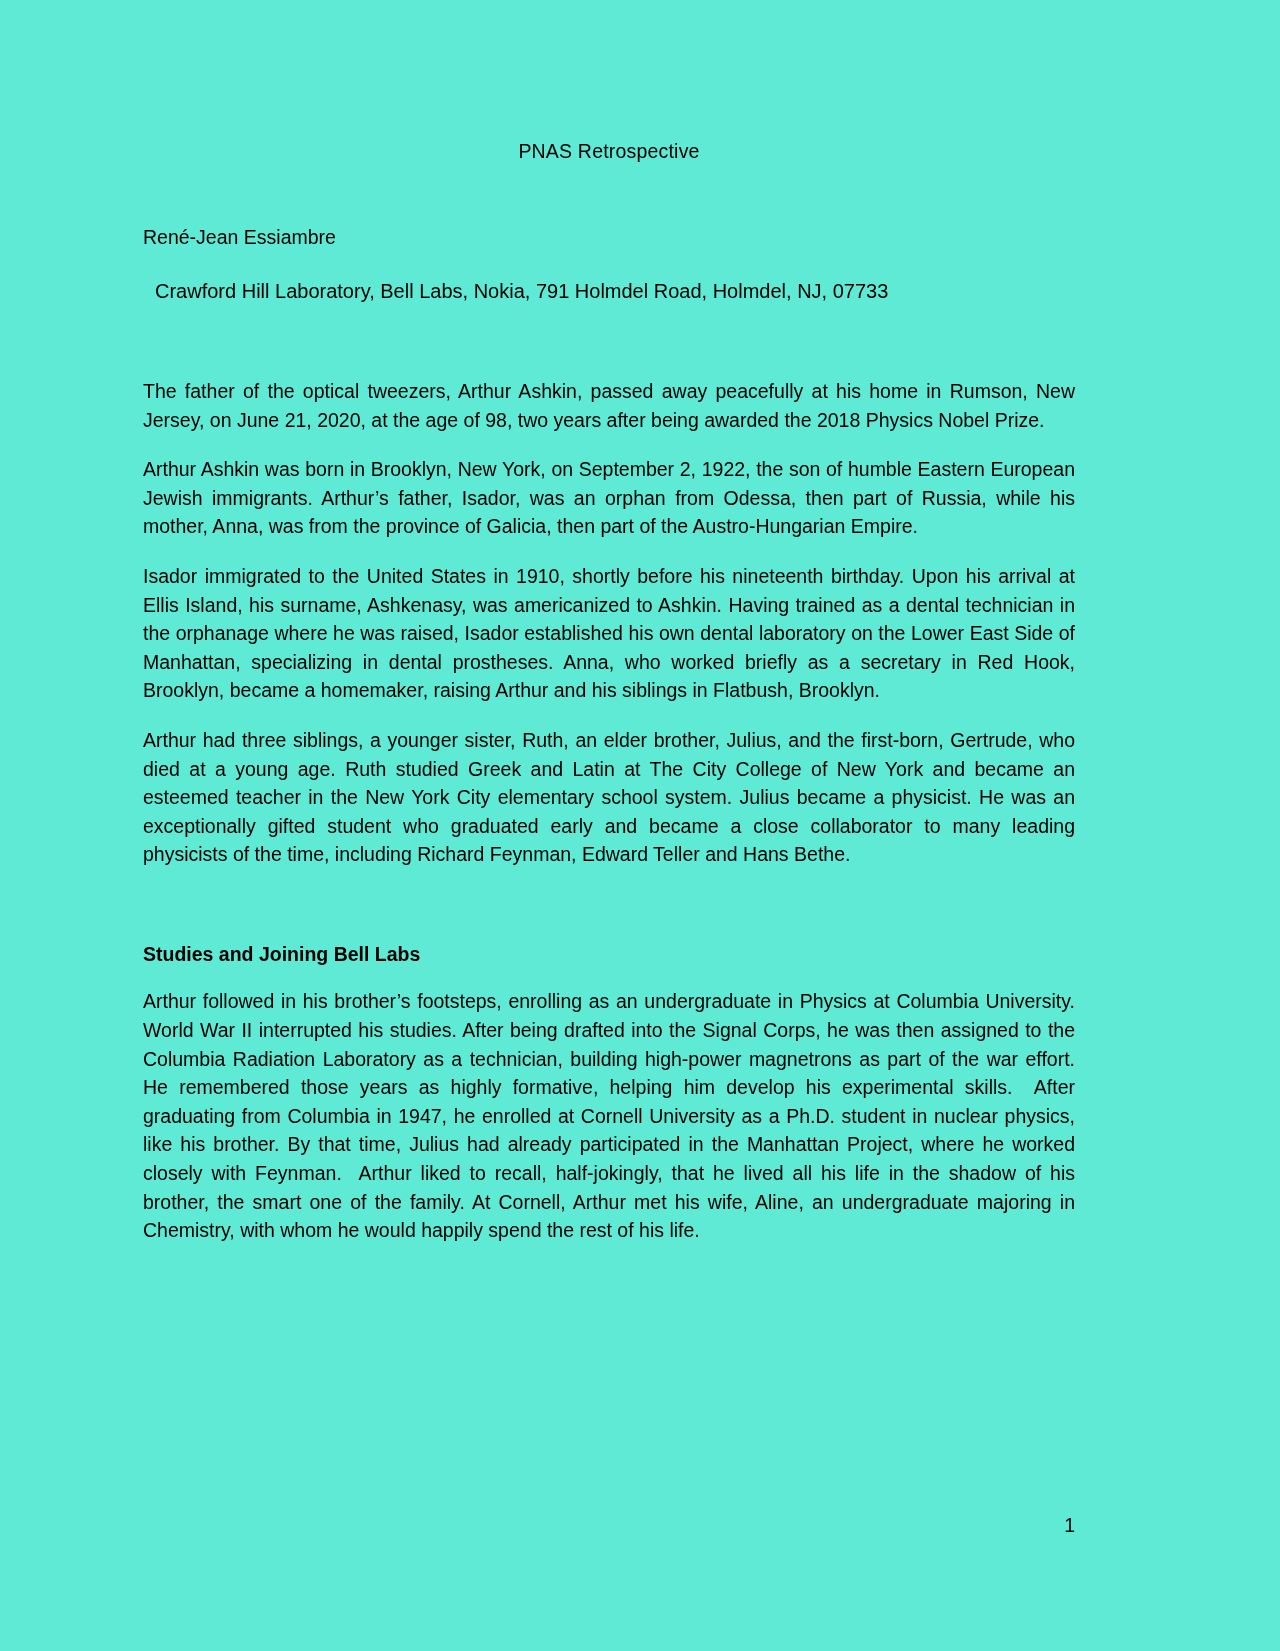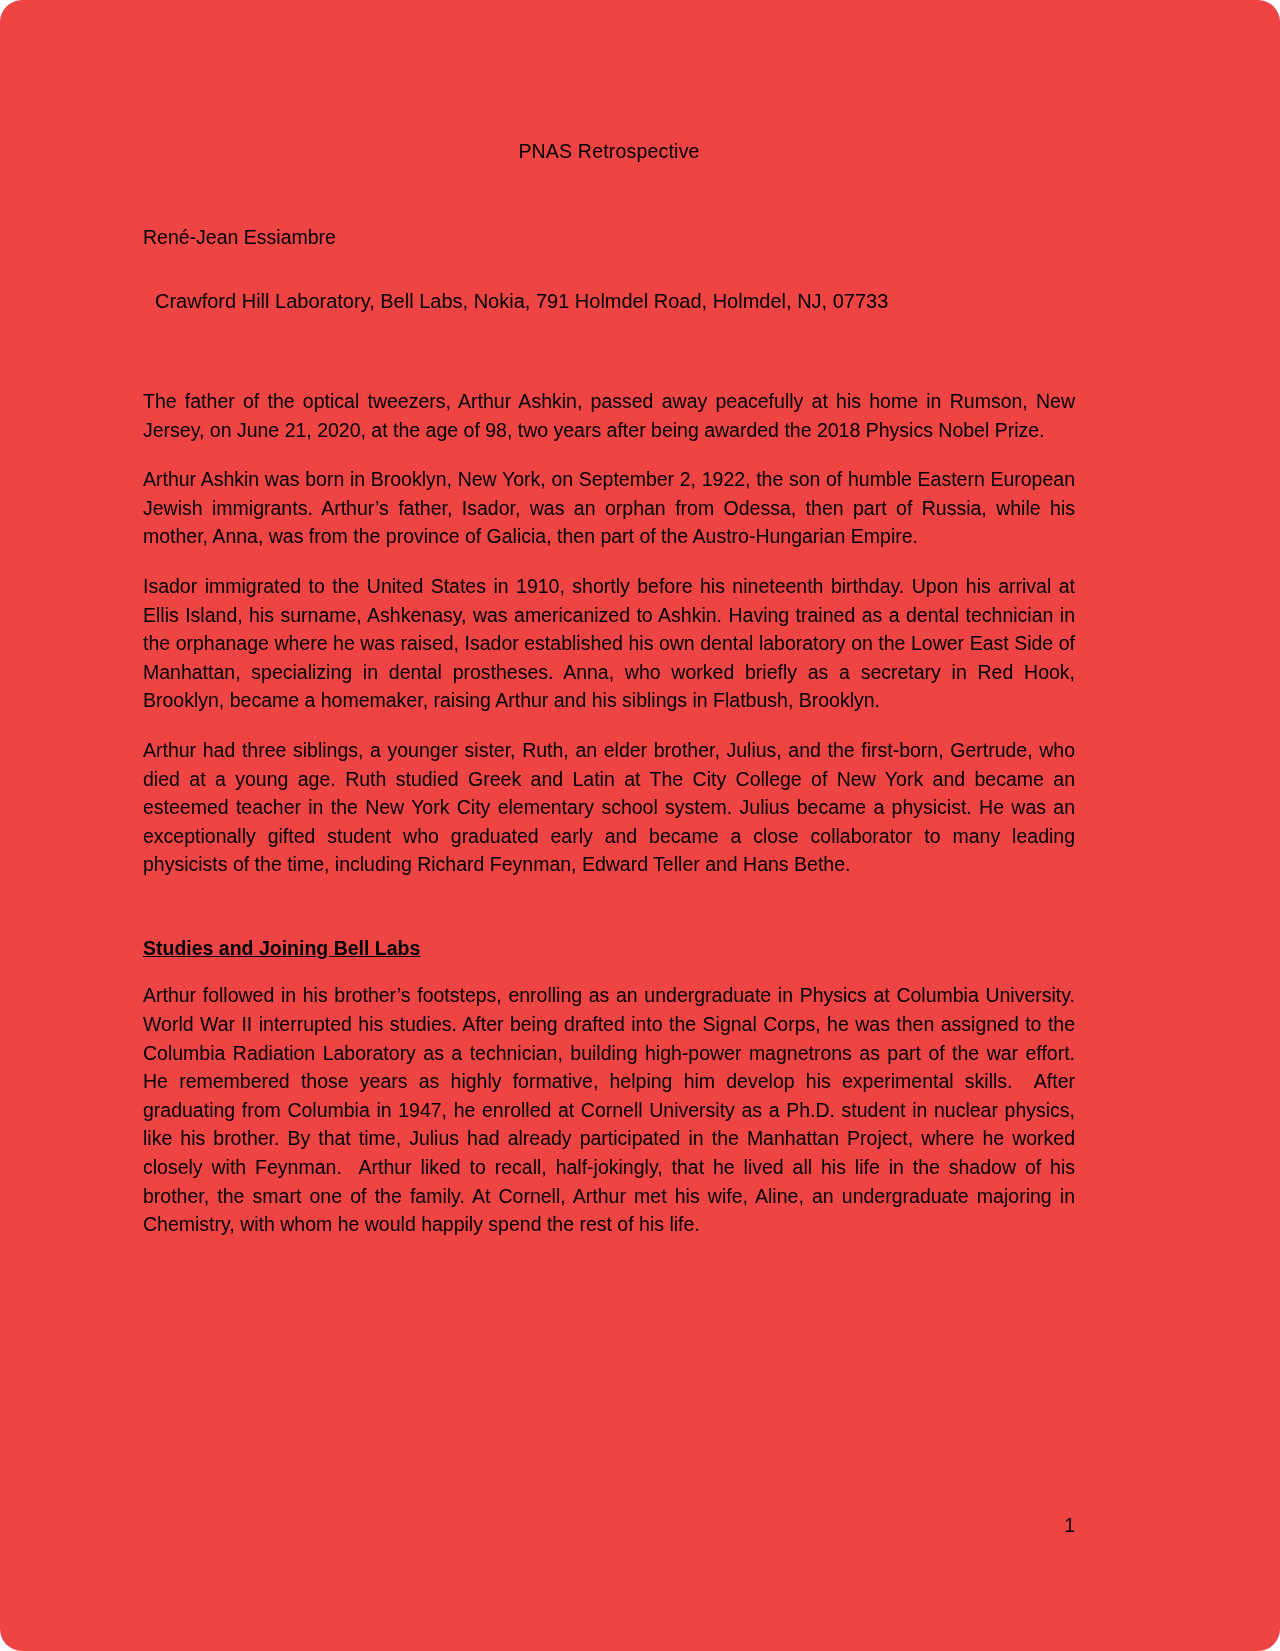--- a/index.html
+++ b/index.html
@@ -9,25 +9,24 @@
     background: #ffffff;
   }
   body {
     font-family: "Liberation Sans", sans-serif;
     color: #000000;
   }
   .page {
     position: relative;
     width: 1280px;
     height: 1651px;
-    background: #ef4444;
+    background: #5eead4;
     margin: 0 auto;
     overflow: hidden;
     box-sizing: border-box;
-    border-radius: 22px;
   }
   .content {
     position: absolute;
     left: 143px;
     top: 0;
     width: 932px;
   }
 
   
   .running-head {
@@ -38,21 +37,21 @@
     letter-spacing: 0.01em;
   }
 
   
   .author-block {
     padding-top: 66px;
   }
   .author-name {
     font-size: 19.5px;
     line-height: 1.0;
-    margin: 0 0 44px 0;
+    margin: 0 0 34px 0;
   }
   .affiliation {
     font-size: 20px;
     line-height: 1.0;
     margin: 12px;
   }
 
   
   .para {
     font-size: 19.5px;
@@ -74,22 +73,21 @@
   .section-heading {
     font-size: 19.5px;
     font-weight: bold;
     line-height: 1.0;
     margin: 0 0 23px 0;
   }
   .section-heading.first {
     margin-top: 72px;
   }
   .section-heading.spaced {
-    margin-top: 60px;
-    text-decoration: underline;
+    margin-top: 76px;
   }
 
   .section-body > .para:last-child {
     margin-bottom: 0;
   }
 
   
   .page-number {
     position: absolute;
     left: 0;

